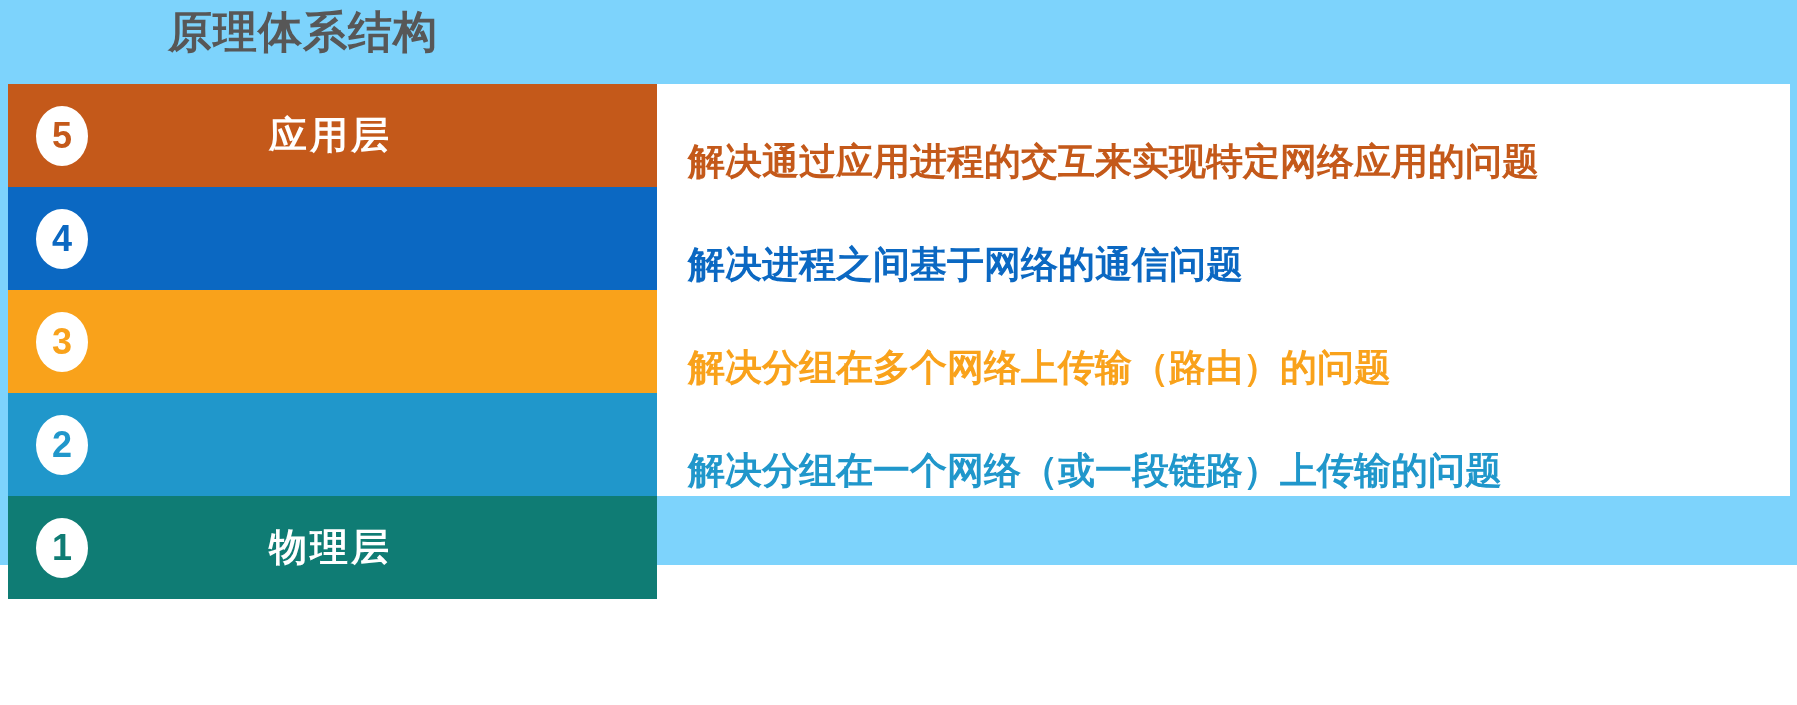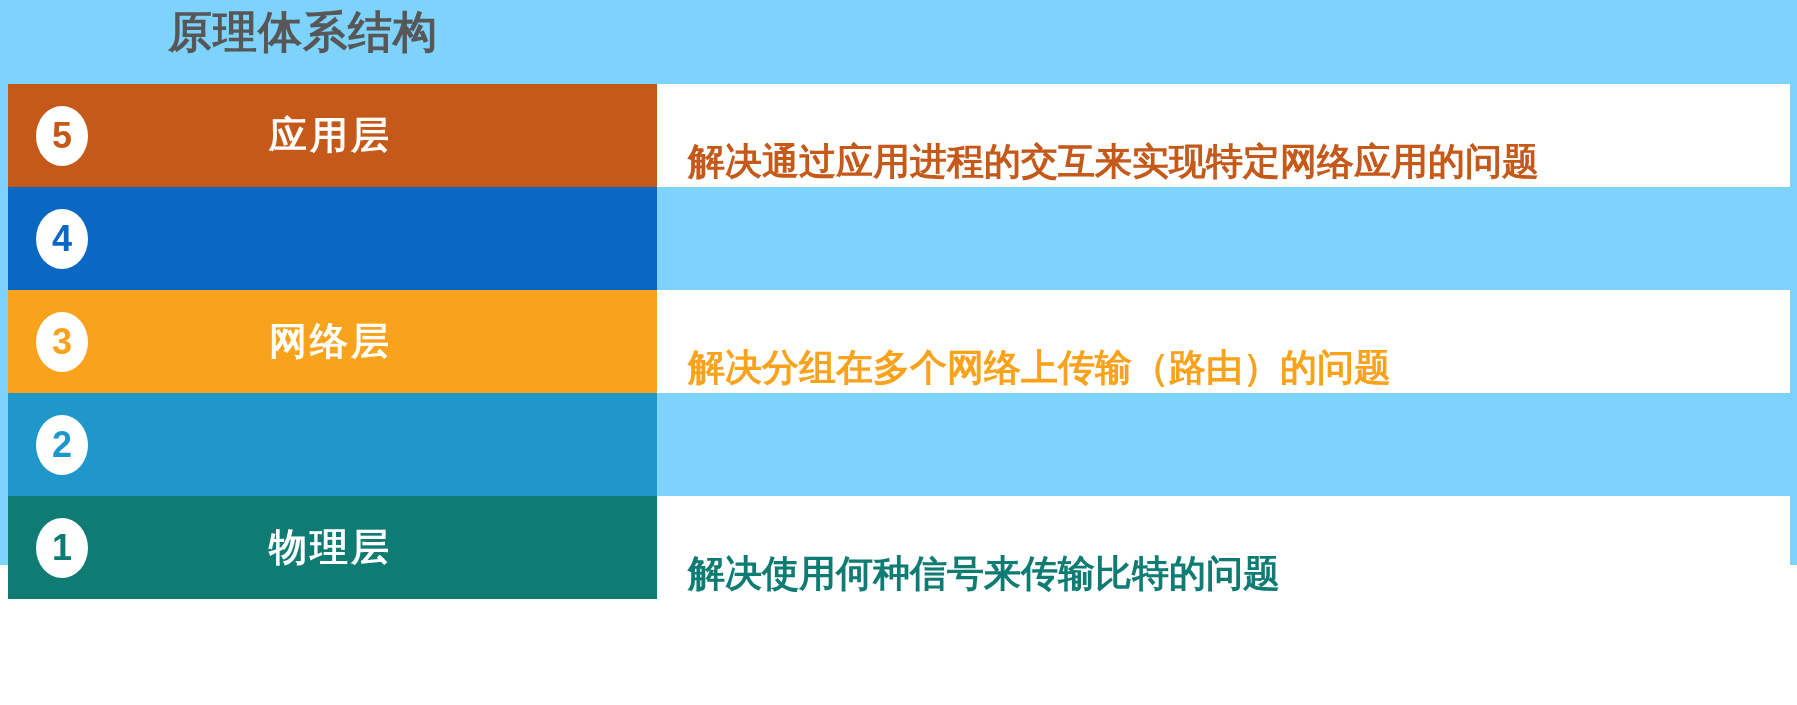--- a/index.html
+++ b/index.html
@@ -136,42 +136,44 @@
       </div>
       <div class="layer-desc-cell">
         <div class="layer-desc">解决通过应用进程的交互来实现特定网络应用的问题</div>
       </div>
     </div>
 
     <div class="layer-row row-4">
       <div class="layer-bar">
         <div class="layer-badge">4</div>
       </div>
+      <div class="layer-desc-cell">
+        <div class="layer-desc">解决进程之间基于网络的通信问题</div>
+      </div>
     </div>
 
     <div class="layer-row row-3">
       <div class="layer-bar">
         <div class="layer-badge">3</div>
-        <div class="layer-name">网络层</div>
       </div>
       <div class="layer-desc-cell">
         <div class="layer-desc">解决分组在多个网络上传输（路由）的问题</div>
       </div>
     </div>
 
     <div class="layer-row row-2">
       <div class="layer-bar">
         <div class="layer-badge">2</div>
       </div>
+      <div class="layer-desc-cell">
+        <div class="layer-desc">解决分组在一个网络（或一段链路）上传输的问题</div>
+      </div>
     </div>
 
     <div class="layer-row row-1">
       <div class="layer-bar">
         <div class="layer-badge">1</div>
         <div class="layer-name">物理层</div>
       </div>
-      <div class="layer-desc-cell">
-        <div class="layer-desc">解决使用何种信号来传输比特的问题</div>
-      </div>
     </div>
 
   </div>
 </div>
 
 </body></html>

